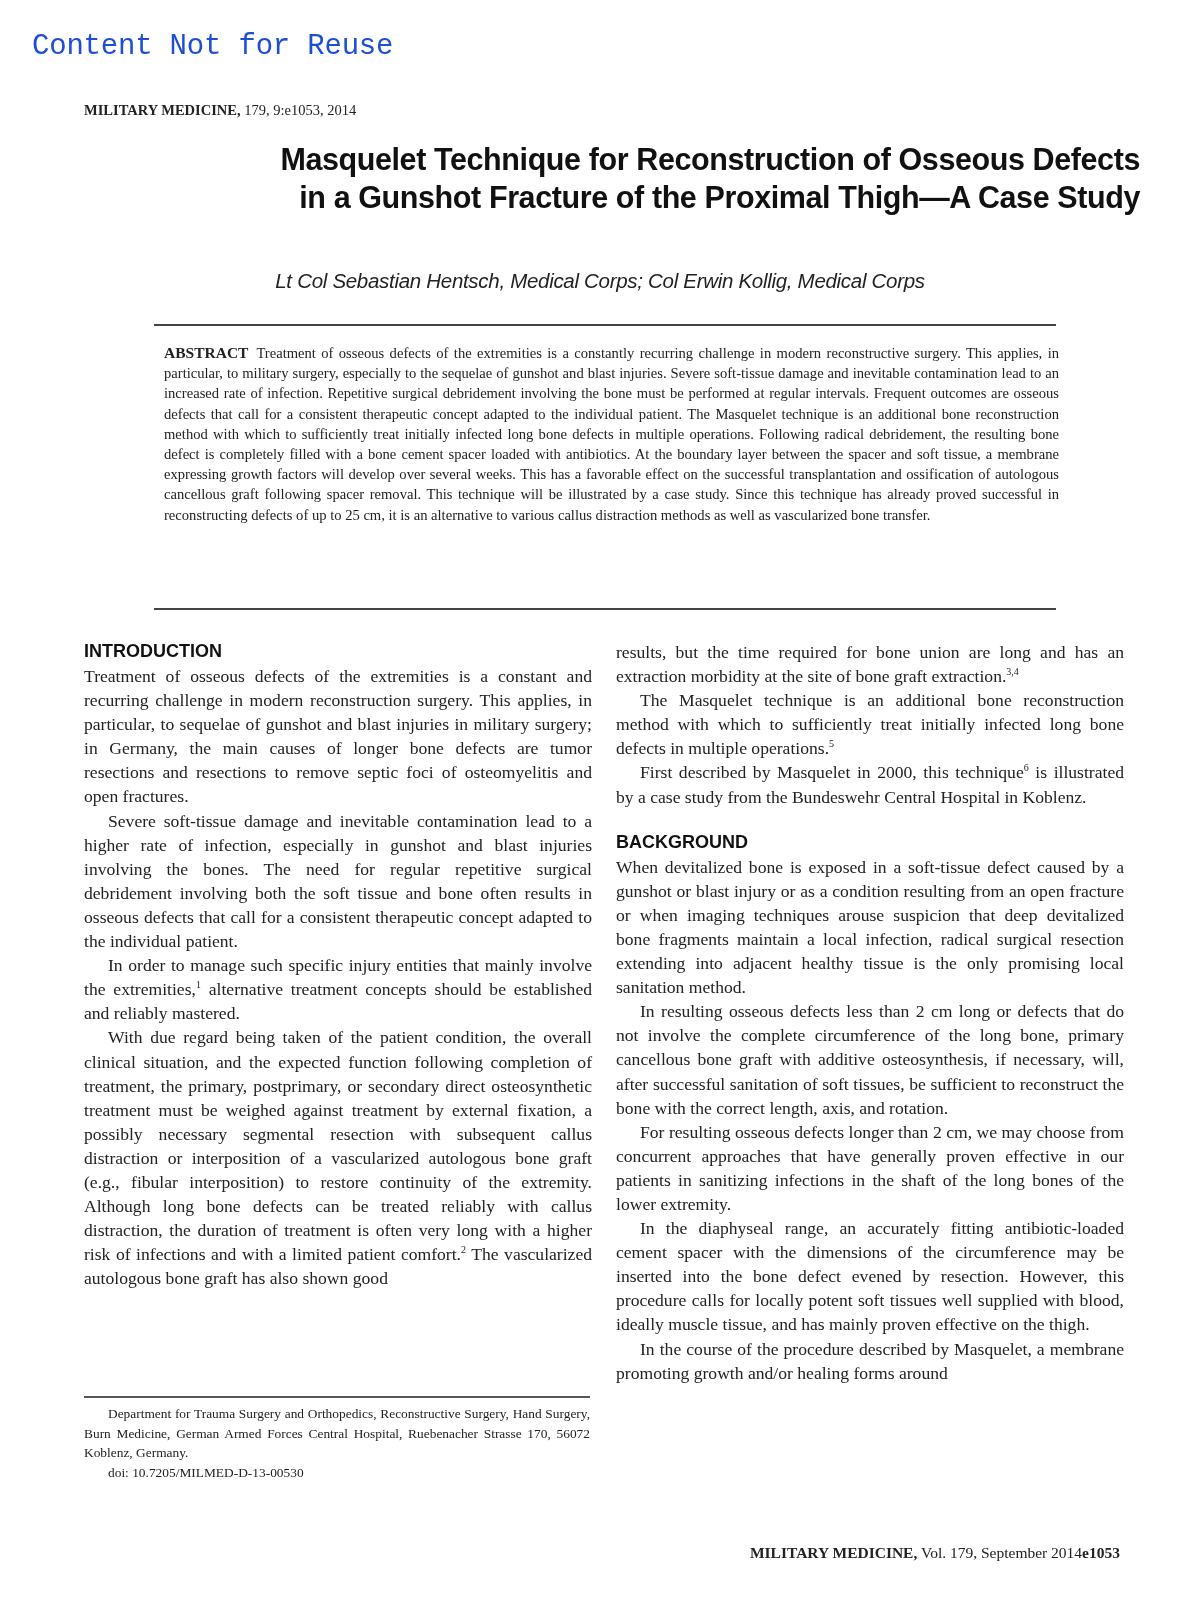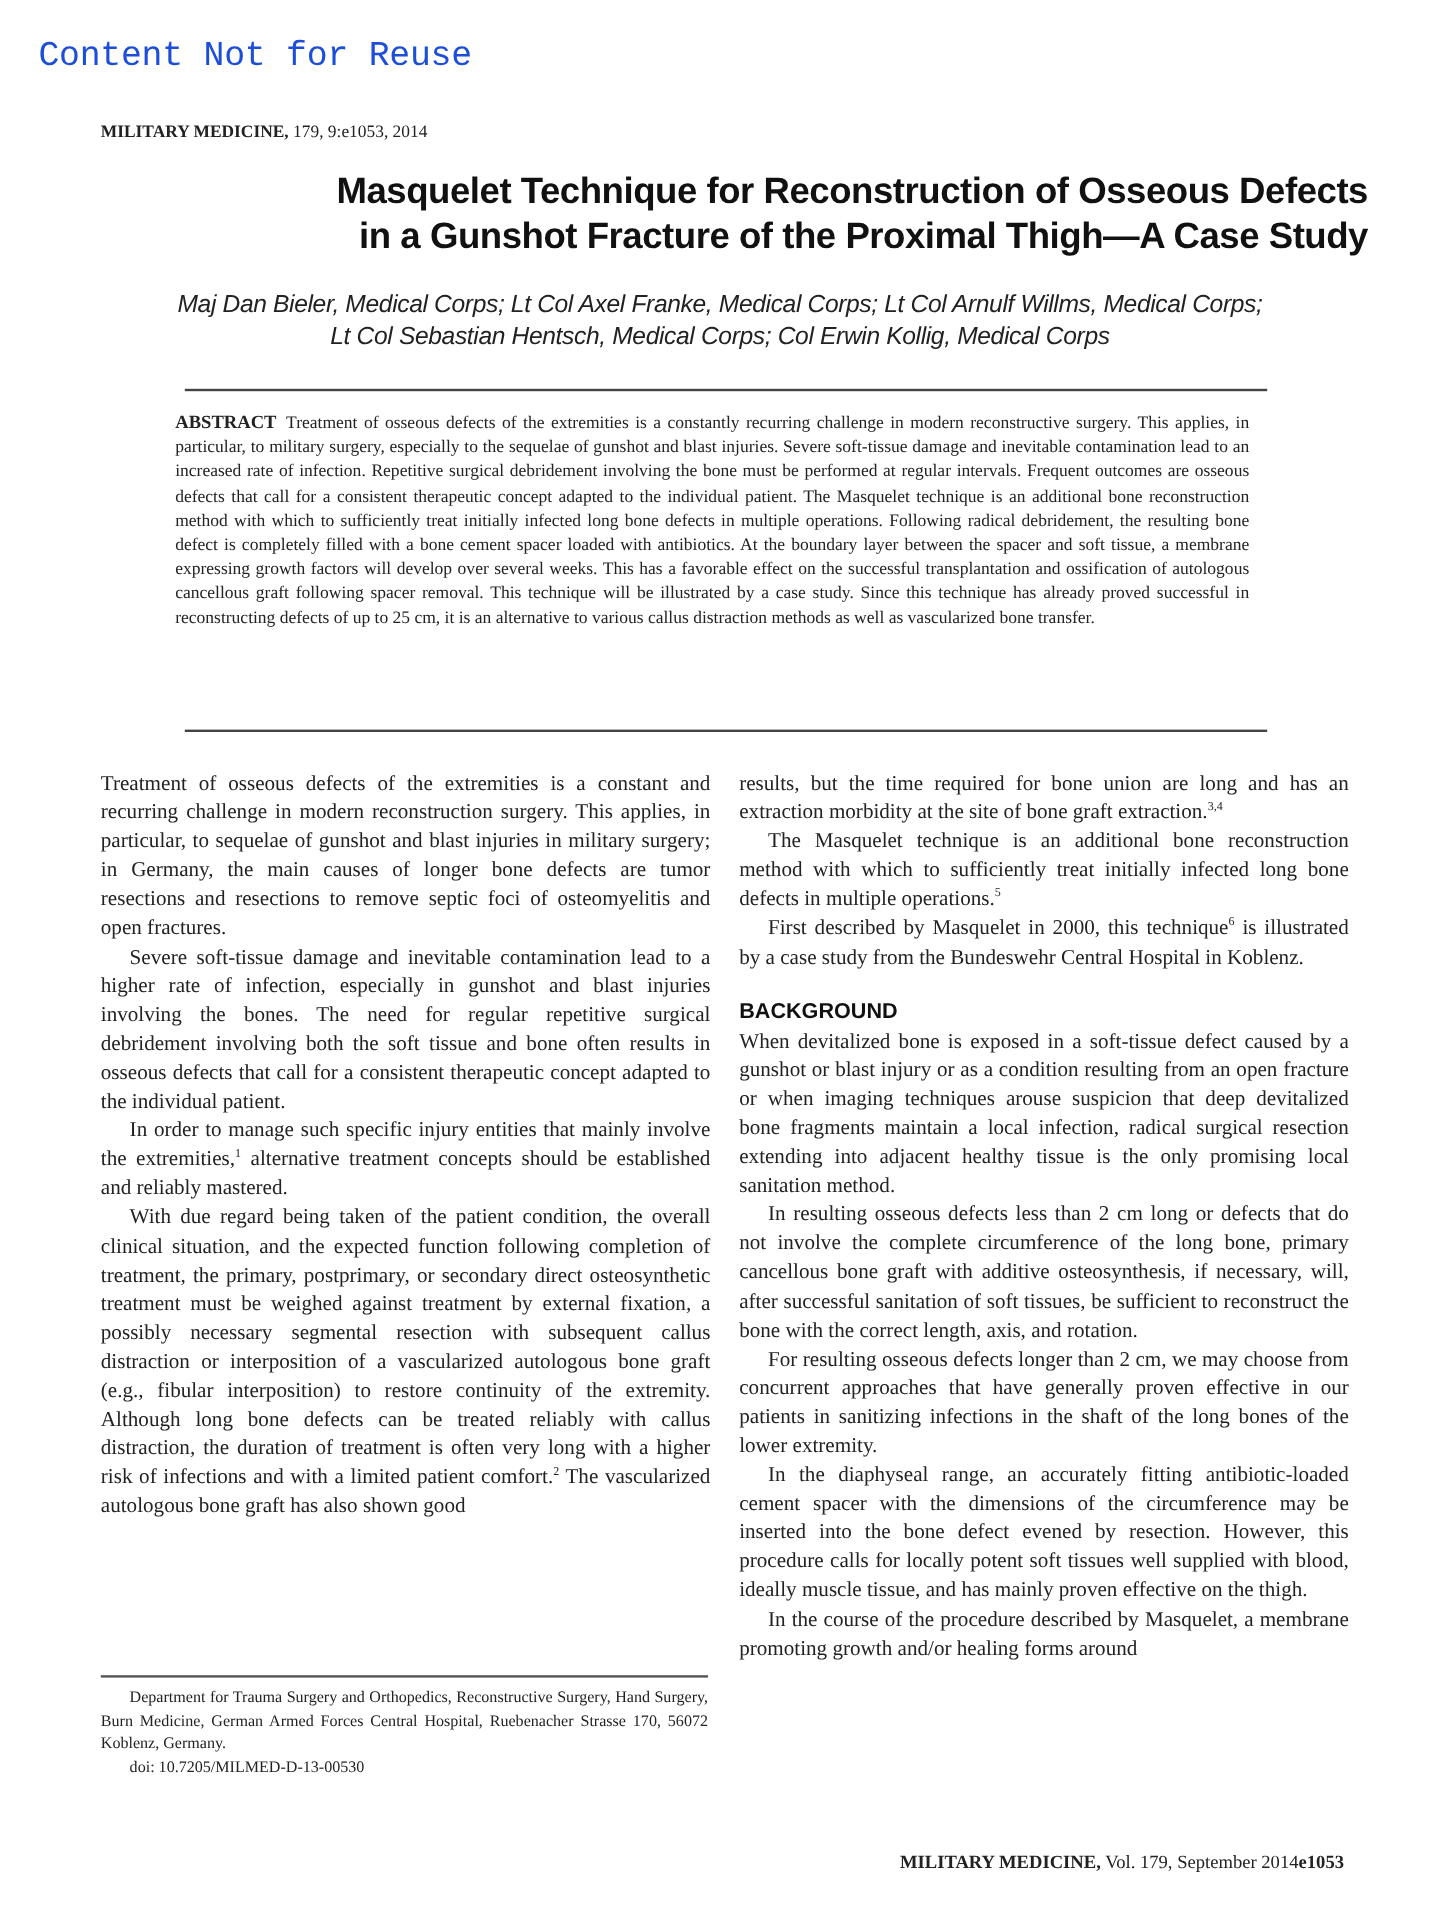--- a/index.html
+++ b/index.html
@@ -29,21 +29,21 @@
       text-align: center;
       font-family: "Liberation Sans", sans-serif;
       font-style: italic; font-size: 20.5px; line-height: 27px; color: #222;
       letter-spacing: -0.3px;
     }
 
     .rule {
       position: absolute; height: 2px; background: #444;
     }
     .abstract {
-      position: absolute; left: 146px; width: 895px; top: 343px;
+      position: absolute; left: 164px; width: 895px; top: 343px;
       font-size: 14.6px; line-height: 20.2px; text-align: justify; color: #222;
     }
     .abstract .label { font-weight: bold; margin-right: 8px; font-size: 15.5px; }
 
     .col {
       position: absolute; top: 640px; width: 508px;
       font-size: 17.6px; line-height: 24.1px; text-align: justify; color: #222;
     }
     .col.left { left: 84px; }
     .col.right { left: 616px; }
@@ -81,33 +81,34 @@
 <div class="running-head">
   <b>MILITARY MEDICINE,</b><span> 179, 9:e1053, 2014</span>
 </div>
 
 <h1 class="title">
   <span>Masquelet Technique for Reconstruction of Osseous Defects</span><br>
   <span>in a Gunshot Fracture of the Proximal Thigh—A Case Study</span>
 </h1>
 
 <div class="authors">
-  <span>Maj Dan Bieler, Medical Corps; Lt Col Axel Franke, Medical Corps; Lt Col Arnulf Willms, Medical Corps;</span><br>
+  <br>
   <span>Lt Col Sebastian Hentsch, Medical Corps; Col Erwin Kollig, Medical Corps</span>
 </div>
 
 <div class="rule" style="left:154px; top:324px; width:902px;"></div>
 
 <div class="abstract">
   <span class="label">ABSTRACT</span><span>Treatment of osseous defects of the extremities is a constantly recurring challenge in modern reconstructive surgery. This applies, in particular, to military surgery, especially to the sequelae of gunshot and blast injuries. Severe soft-tissue damage and inevitable contamination lead to an increased rate of infection. Repetitive surgical debridement involving the bone must be performed at regular intervals. Frequent outcomes are osseous defects that call for a consistent therapeutic concept adapted to the individual patient. The Masquelet technique is an additional bone reconstruction method with which to sufficiently treat initially infected long bone defects in multiple operations. Following radical debridement, the resulting bone defect is completely filled with a bone cement spacer loaded with antibiotics. At the boundary layer between the spacer and soft tissue, a membrane expressing growth factors will develop over several weeks. This has a favorable effect on the successful transplantation and ossification of autologous cancellous graft following spacer removal. This technique will be illustrated by a case study. Since this technique has already proved successful in reconstructing defects of up to 25 cm, it is an alternative to various callus distraction methods as well as vascularized bone transfer.</span>
 </div>
 
 <div class="rule" style="left:154px; top:608px; width:902px;"></div>
 
 <div class="col left">
+  <div class="heading">INTRODUCTION</div>
   <p>Treatment of osseous defects of the extremities is a constant and recurring challenge in modern reconstruction surgery. This applies, in particular, to sequelae of gunshot and blast injuries in military surgery; in Germany, the main causes of longer bone defects are tumor resections and resections to remove septic foci of osteomyelitis and open fractures.</p>
   <p class="indent">Severe soft-tissue damage and inevitable contamination lead to a higher rate of infection, especially in gunshot and blast injuries involving the bones. The need for regular repetitive surgical debridement involving both the soft tissue and bone often results in osseous defects that call for a consistent therapeutic concept adapted to the individual patient.</p>
   <p class="indent"><span>In order to manage such specific injury entities that mainly involve the extremities,</span><sup>1</sup><span> alternative treatment concepts should be established and reliably mastered.</span></p>
   <p class="indent"><span>With due regard being taken of the patient condition, the overall clinical situation, and the expected function following completion of treatment, the primary, postprimary, or secondary direct osteosynthetic treatment must be weighed against treatment by external fixation, a possibly necessary segmental resection with subsequent callus distraction or interposition of a vascularized autologous bone graft (e.g., fibular interposition) to restore continuity of the extremity. Although long bone defects can be treated reliably with callus distraction, the duration of treatment is often very long with a higher risk of infections and with a limited patient comfort.</span><sup>2</sup><span> The vascularized autologous bone graft has also shown good</span></p>
 </div>
 
 <div class="col right">
   <p><span>results, but the time required for bone union are long and has an extraction morbidity at the site of bone graft extraction.</span><sup>3,4</sup></p>
   <p class="indent"><span>The Masquelet technique is an additional bone reconstruction method with which to sufficiently treat initially infected long bone defects in multiple operations.</span><sup>5</sup></p>
   <p class="indent"><span>First described by Masquelet in 2000, this technique</span><sup>6</sup><span> is illustrated by a case study from the Bundeswehr Central Hospital in Koblenz.</span></p>

